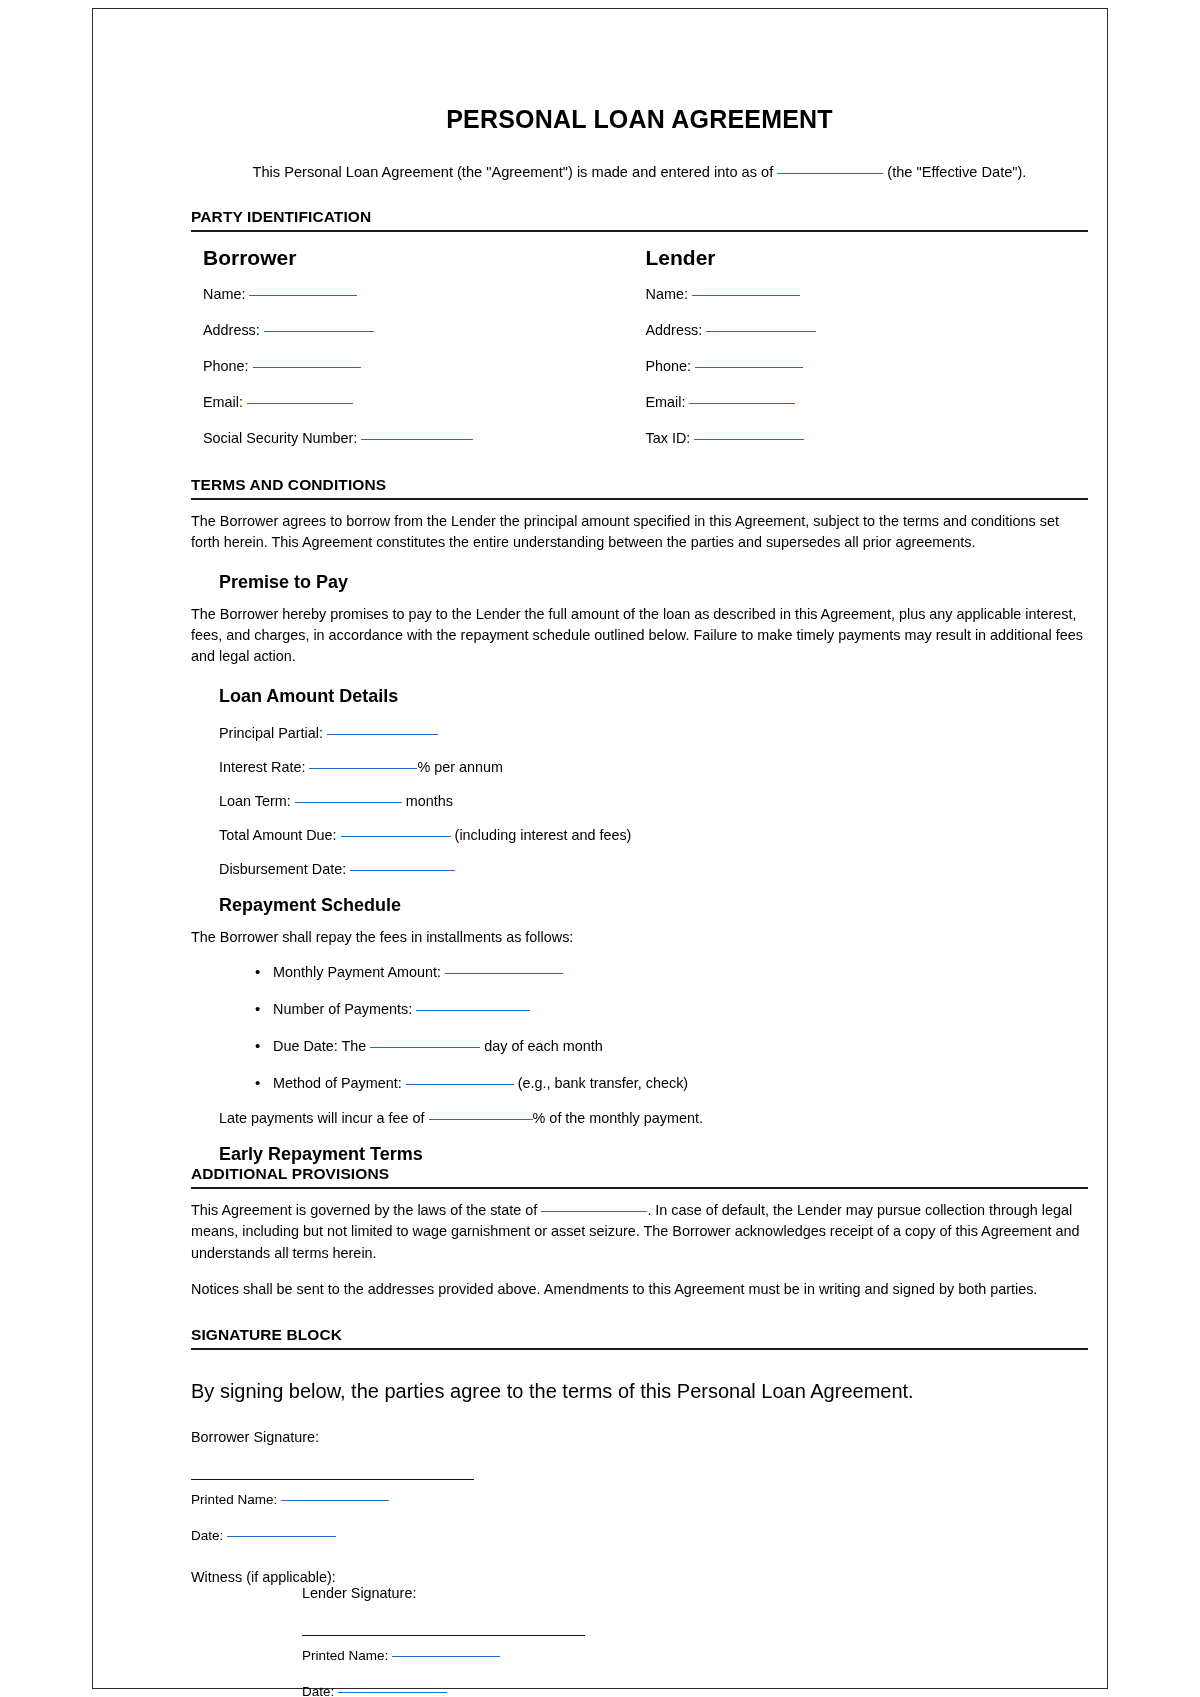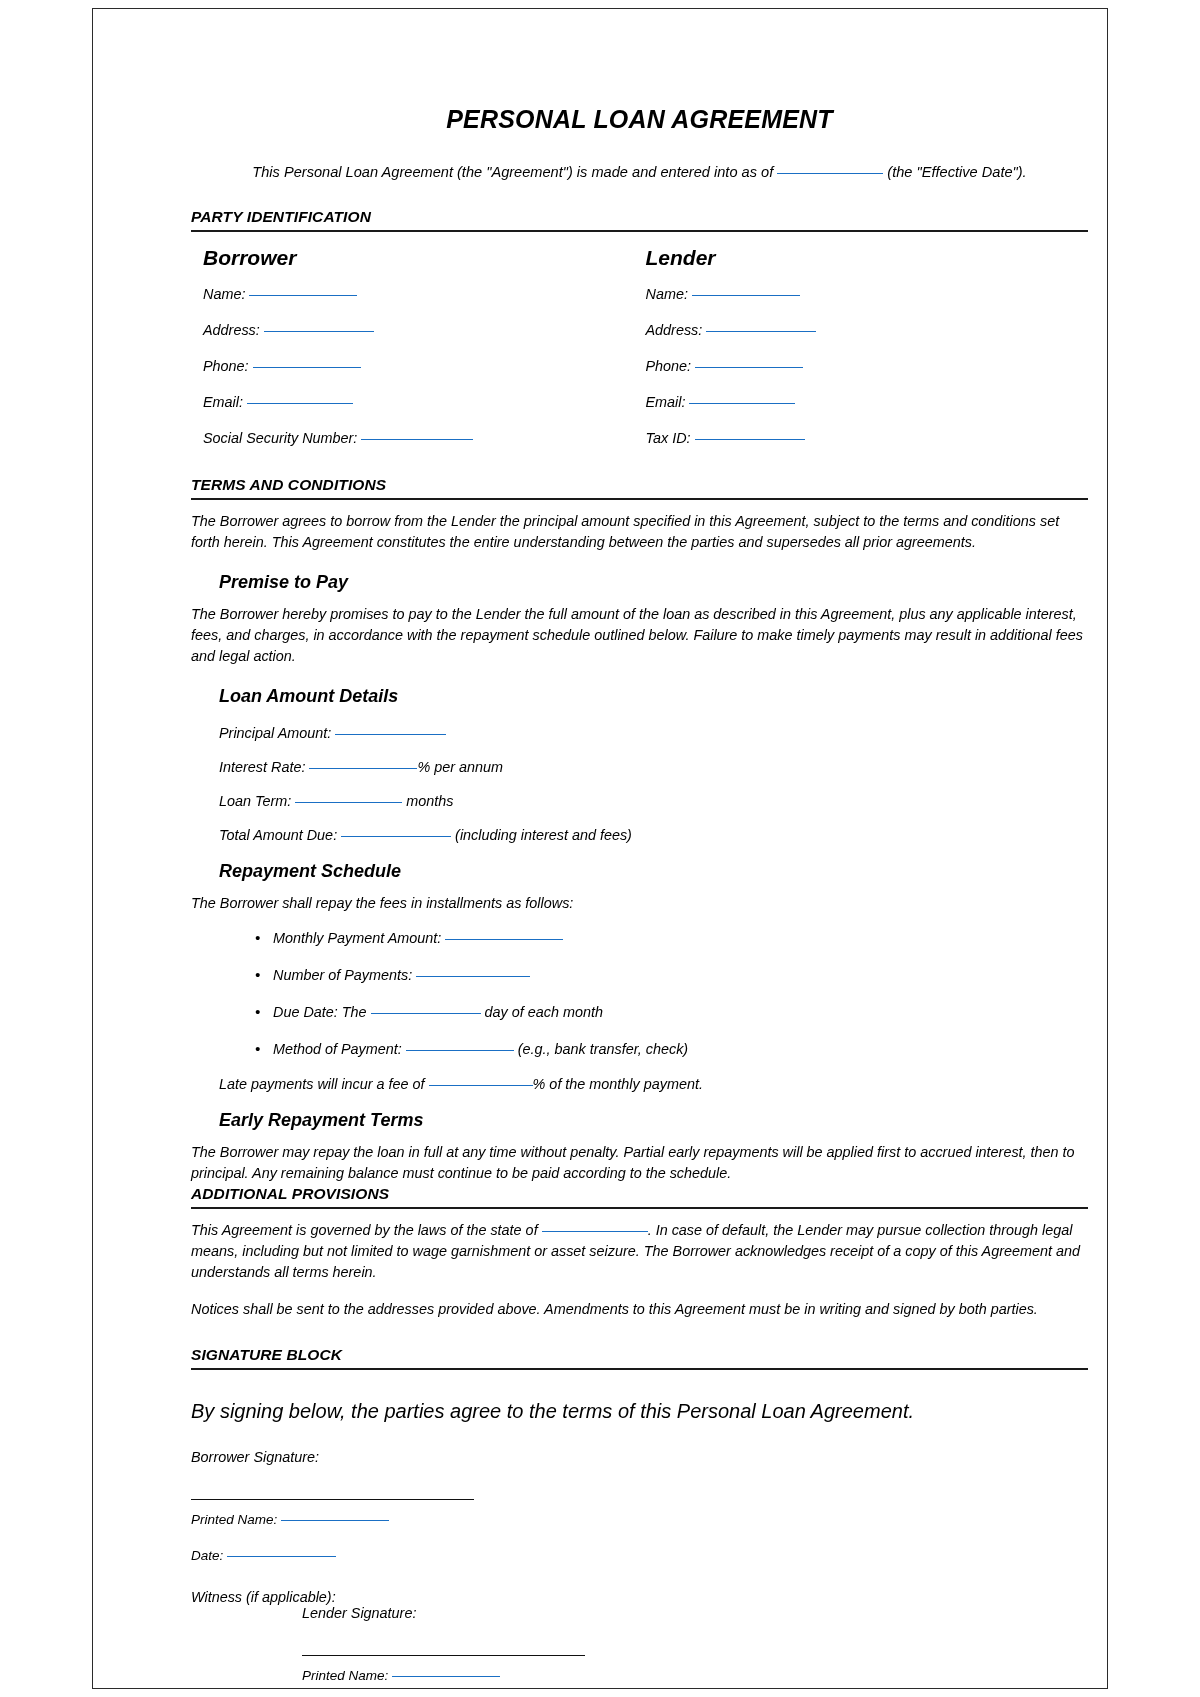--- a/index.html
+++ b/index.html
@@ -12,21 +12,20 @@
     color: #000000;
   }
   .page {
     position: relative;
     width: 1032px;
     height: 1697px;
     margin: 0 auto;
     background: #ffffff;
     box-sizing: border-box;
     overflow: hidden;
-    font-style: italic;
   }
   .page-border {
     position: absolute;
     left: 8px;
     top: 8px;
     right: 8px;
     bottom: 8px;
     border: 1px solid #2b2b2b;
     pointer-events: none;
   }
@@ -254,34 +253,38 @@
     <div class="section-head sec-terms">TERMS AND CONDITIONS</div>
 
     <p class="body">The Borrower agrees to borrow from the Lender the principal amount specified in this Agreement, subject to the terms and conditions set forth herein. This Agreement constitutes the entire understanding between the parties and supersedes all prior agreements.</p>
 
     <div class="sub-head">Premise to Pay</div>
     <p class="body indent">The Borrower hereby promises to pay to the Lender the full amount of the loan as described in this Agreement, plus any applicable interest, fees, and charges, in accordance with the repayment schedule outlined below. Failure to make timely payments may result in additional fees and legal action.</p>
 
     <div class="sub-head">Loan Amount Details</div>
 
     <div class="field-row">
-      <span>Principal Amount:</span>
+      <span>Principal Partial:</span>
       <span class="fill" style="width:111px"></span>
     </div>
     <div class="field-row">
       <span>Interest Rate:</span>
       <span class="fill" style="width:108px"></span><span>% per annum</span>
     </div>
     <div class="field-row">
       <span>Loan Term:</span>
       <span class="fill" style="width:107px"></span><span> months</span>
     </div>
     <div class="field-row">
       <span>Total Amount Due:</span>
       <span class="fill" style="width:110px"></span><span> (including interest and fees)</span>
+    </div>
+    <div class="field-row">
+      <span>Disbursement Date:</span>
+      <span class="fill" style="width:105px"></span>
     </div>
 
     <div class="sub-head">Repayment Schedule</div>
     <p class="body indent">The Borrower shall repay the fees in installments as follows:</p>
 
     <ul class="bullets">
       <li>
         <span>Monthly Payment Amount:</span>
         <span class="fill" style="width:118px"></span>
       </li>
@@ -298,21 +301,20 @@
         <span class="fill" style="width:108px"></span><span> (e.g., bank transfer, check)</span>
       </li>
     </ul>
 
     <div class="late-line">
       <span>Late payments will incur a fee of</span>
       <span class="fill" style="width:104px"></span><span>% of the monthly payment.</span>
     </div>
 
     <div class="sub-head">Early Repayment Terms</div>
-    <p class="body indent">The Borrower may repay the loan in full at any time without penalty. Partial early repayments will be applied first to accrued interest, then to principal. Any remaining balance must continue to be paid according to the schedule.</p>
 
     <div class="section-head sec-addl">ADDITIONAL PROVISIONS</div>
 
     <p class="body">
       <span>This Agreement is governed by the laws of the state of</span>
       <span class="fill" style="width:106px"></span><span>. In case of default, the Lender may pursue collection through legal means, including but not limited to wage garnishment or asset seizure. The Borrower acknowledges receipt of a copy of this Agreement and understands all terms herein.</span>
     </p>
 
     <p class="body" style="margin-top:15px">Notices shall be sent to the addresses provided above. Amendments to this Agreement must be in writing and signed by both parties.</p>
 

